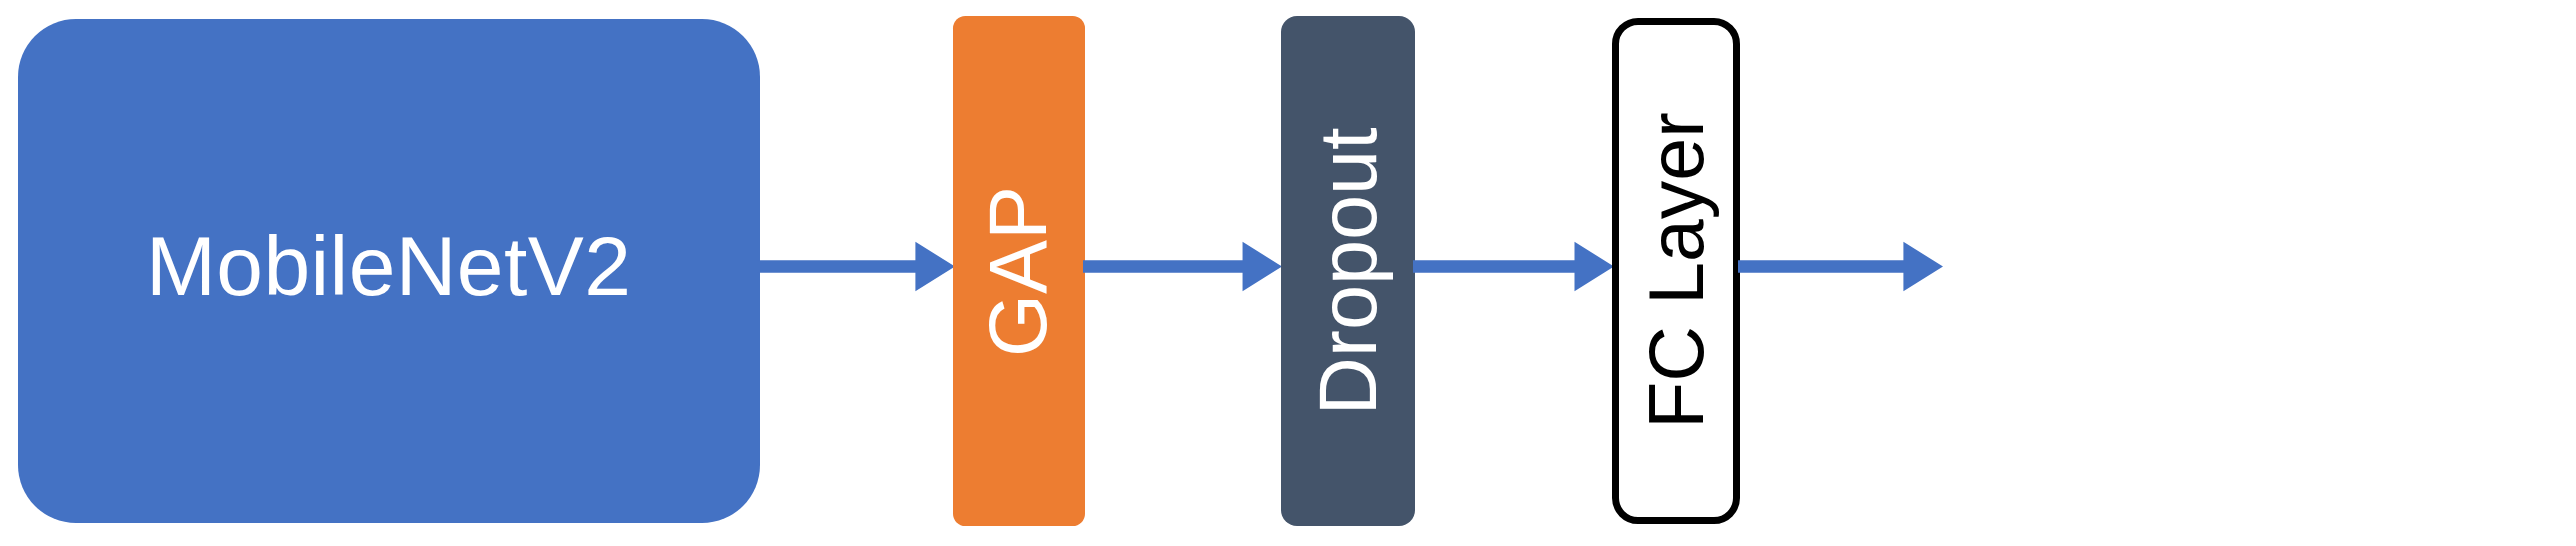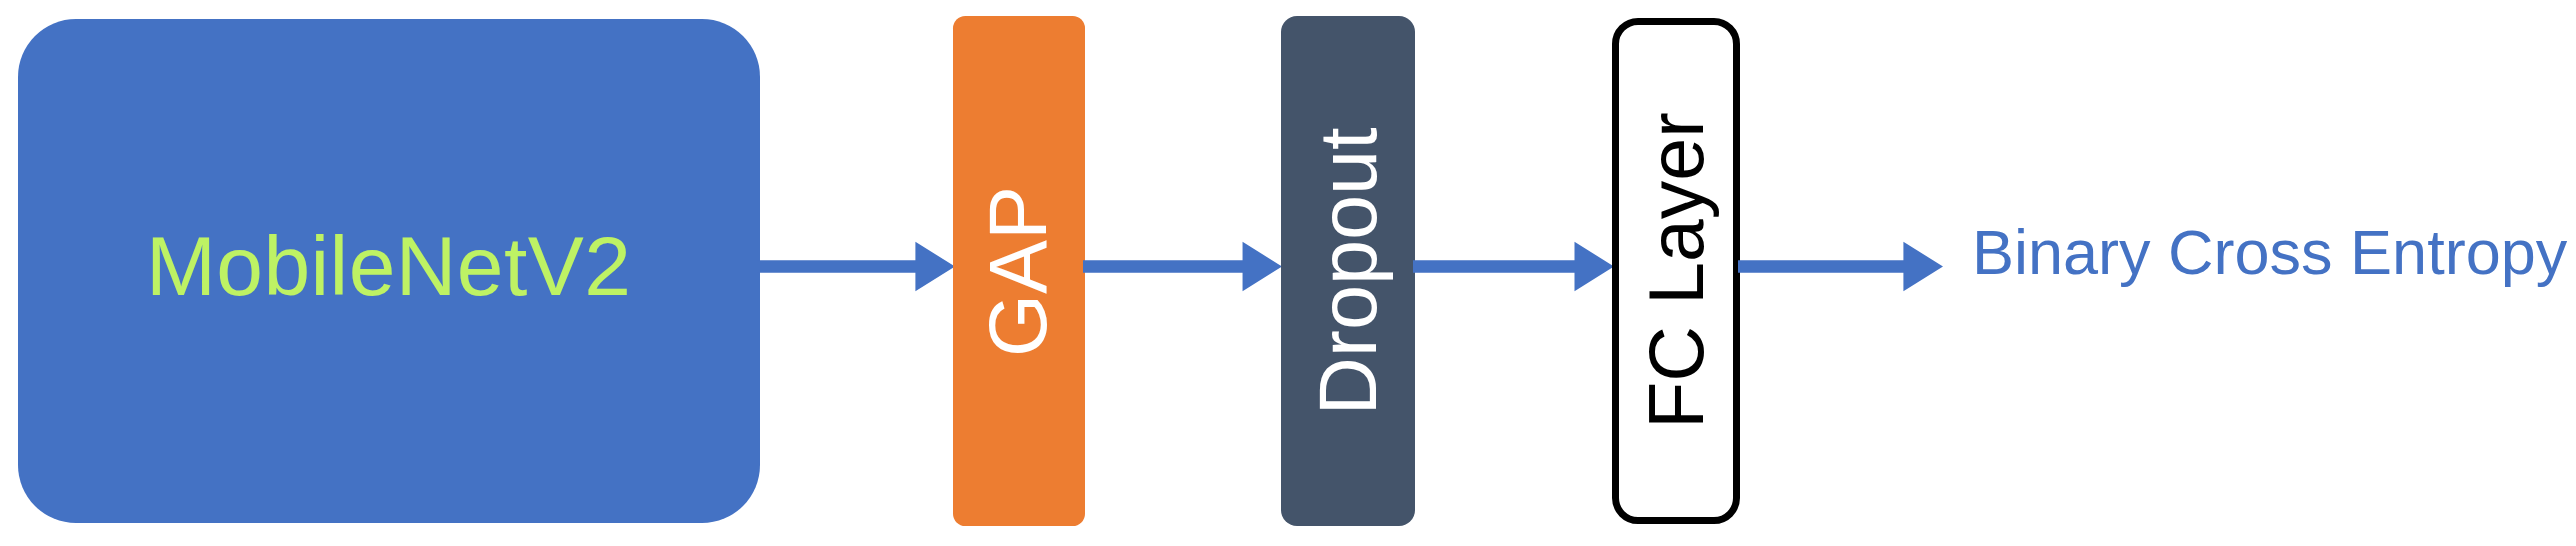--- a/index.html
+++ b/index.html
@@ -128,21 +128,21 @@
     line-height: 1;
     white-space: nowrap;
   }
 </style>
 </head>
 <body>
 
 <div id="diagram" style="background: rgb(255, 255, 255);">
 
   <div class="node node-backbone" style="background: rgb(68, 114, 196);">
-    <span class="node-label" style="color: #bef264;">MobileNetV2</span>
+    <span class="node-label" style="color: #ffffff;">MobileNetV2</span>
   </div>
 
   <div class="arrow arrow-1">
     <svg viewBox="0 0 225 60" preserveAspectRatio="none">
       <path d="M0 23 L180 23 L180 2 L225 30 L180 58 L180 37 L0 37 Z" fill="#4472C4"></path>
     </svg>
   </div>
 
   <div class="node node-slim node-gap" style="background: rgb(237, 125, 49);">
     <span class="node-label" style="color: rgb(255, 255, 255);">GAP</span>
@@ -167,16 +167,15 @@
   <div class="node node-slim node-fc" style="background: rgb(255, 255, 255); border-color: rgb(0, 0, 0);">
     <span class="node-label" style="color: rgb(0, 0, 0);">FC Layer</span>
   </div>
 
   <div class="arrow arrow-4">
     <svg viewBox="0 0 233 60" preserveAspectRatio="none">
       <path d="M0 23 L188 23 L188 2 L233 30 L188 58 L188 37 L0 37 Z" fill="#4472C4"></path>
     </svg>
   </div>
 
-  <div class="loss-text" style="color: rgb(68, 114, 196);">Binary Cross Entropy</div>
 
 </div>
 
 
 </body></html>

